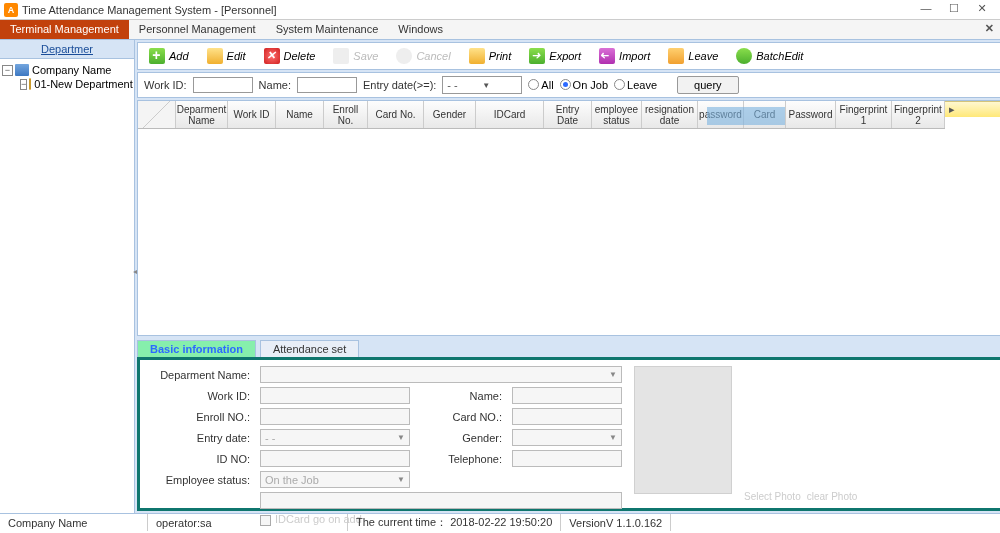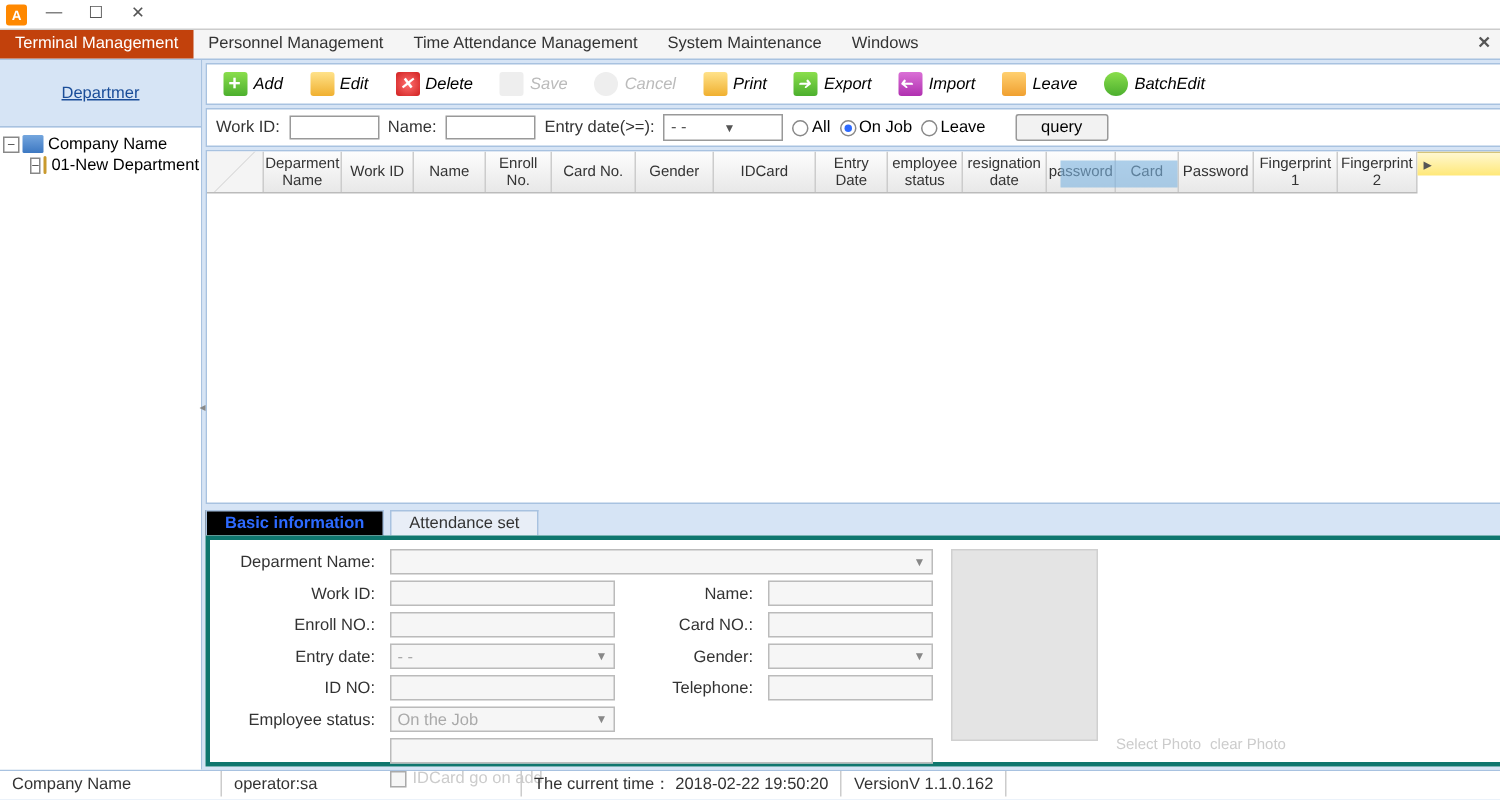--- a/index.html
+++ b/index.html
@@ -13,21 +13,21 @@
 
 
 .menubar { height: 20px; display: flex; align-items: stretch; border-bottom: 1px solid #a8c2e0; background:#f5f5f5; position:relative; }
 .menubar .tab { padding: 3px 10px; cursor: pointer; color: #333; }
 .menubar .tab.active { background: #c2410c; color: #fff; }
 .menubar .closex { position:absolute; right:6px; top:2px; font-weight:bold; color:#555; cursor:pointer; }
 
 
 .main { display: flex; height: 473px; }
 .sidebar { width: 135px; border-right: 1px solid #a8c2e0; background: #fff; }
-.sidehead { background: #d6e4f5; color: #1a4d99; text-align: center; padding: 16px 0; text-decoration: underline; border-bottom:1px solid #a8c2e0;}
+.sidehead { background: #d6e4f5; color: #1a4d99; text-align: center; padding: 3px 0; text-decoration: underline; border-bottom:1px solid #a8c2e0;}
 .tree { padding: 4px 2px; }
 .tree-item { display: flex; align-items: center; padding: 1px 0; white-space: nowrap; }
 .tree-item .tg { width: 11px; height: 11px; border: 1px solid #888; font-size: 9px; line-height: 9px; text-align: center; margin-right: 2px; color:#555; }
 .tree-item .ic { width: 14px; height: 12px; margin-right: 3px; }
 .ic.company { background: linear-gradient(#74a6de,#3d78c2); border-radius:1px; }
 .ic.dept { background: #fbd36b; border:1px solid #c99a2e; border-radius:1px; }
 .tree .child { padding-left: 18px; }
 
 .content { flex: 1; display: flex; flex-direction: column; background: #d6e4f5; }
 
@@ -52,21 +52,21 @@
 .disabled { color:#bbb; }
 .disabled .ti { filter:grayscale(0.8) opacity(0.5); }
 
 
 .filterbar { height: 26px; background: #fff; margin: 2px 2px 0 2px; border: 1px solid #a8c2e0; display: flex; align-items: center; padding: 0 6px; gap: 6px; }
 .filterbar label { color:#333; }
 .filterbar input[type=text] { width: 60px; height:16px; border:1px solid #999; }
 .datebox { width:80px; height:18px; border:1px solid #999; display:flex; align-items:center; padding:0 4px; background:#fff; }
 .datebox span { flex:1; color:#555; }
 .datebox .dd { font-size:8px; color:#555; }
-.radio { display:flex; align-items:flex-end; gap:2px; }
+.radio { display:flex; align-items:flex-start; gap:2px; }
 .radio .rb { width:11px;height:11px;border:1px solid #888;border-radius:50%; display:flex;align-items:center;justify-content:center; }
 .radio .rb.sel::after { content:""; width:5px;height:5px;background:#2d6aff;border-radius:50%; }
 .qbtn { height:18px; padding:0 16px; border:1px solid #999; background:#f2f2f2; cursor:pointer; border-radius:2px; margin-left:14px; }
 
 
 .grid { flex:1; margin: 2px 2px 0 2px; background:#fff; border:1px solid #a8c2e0; display:flex; flex-direction:row; overflow:hidden; }
 .ghead { display:flex; height:28px; background: linear-gradient(#fdfdfd,#e8e8e8); border-bottom:1px solid #bbb; }
 .ghead .gh { border-right:1px solid #ccc; display:flex; align-items:center; justify-content:center; text-align:center; font-size:10px; color:#333; padding:0 2px; line-height:1.1; }
 .gh.corner { width:38px; background:linear-gradient(135deg,#f4f4f4 49%,#ccc 50%,#f4f4f4 51%); }
 .gbody { flex:1; background:#c0c0c0; position:relative; }
@@ -75,21 +75,21 @@
 .gnav .arr { width:14px; text-align:center; color:#555; cursor:pointer; }
 .gnav .cnt { flex:0 0 180px; text-align:center; color:#555; }
 .hscroll { height:14px; background:#e8e8e8; display:flex; align-items:center; border-top:1px solid #ccc; }
 .hscroll .sa { width:14px; height:12px; background:#ddd; border:1px solid #aaa; text-align:center; font-size:8px; line-height:10px; color:#555; cursor:pointer; }
 .hscroll .track { flex:1; background:#3a3a3a; height:12px; position:relative; }
 .hscroll .thumb { position:absolute; left:0; top:0; height:12px; width:65%; background:#ccc; }
 
 
 .detailtabs { margin:4px 2px 0 2px; display:flex; gap:4px; }
 .dtab { padding:2px 12px; background:#e8eef7; border:1px solid #a8c2e0; border-bottom:none; cursor:pointer; color:#333; }
-.dtab.active { background:#000000; font-weight:bold; color:#2d6aff; }
+.dtab.active { background:#86efac; font-weight:bold; color:#2d6aff; }
 .detail { margin:0 2px 2px 2px; background:#fff; border:3px solid #0f766e; height:154px; display:flex; padding:6px 4px; }
 .formcol { display:grid; grid-template-columns: 110px 150px 90px 110px; grid-auto-rows:20px; gap:1px 6px; }
 .formcol .lbl { text-align:right; padding-right:4px; color:#333; line-height:18px; }
 .formcol .inp { height:17px; border:1px solid #bbb; background:#f6f6f6; }
 .formcol .inpw { grid-column: 2 / 5; }
 .formcol .sel { height:17px; border:1px solid #bbb; background:#f6f6f6; display:flex; align-items:center; padding:0 4px; color:#aaa; }
 .formcol .sel .dd { margin-left:auto; font-size:8px; color:#888; }
 .photo { width:98px; height:128px; background:#e4e4e4; margin-left:12px; border:1px solid #d0d0d0; }
 .photobtns { display:flex; flex-direction:row; gap:6px; margin-left:12px; align-self:flex-end; }
 .pbtn { color:#ccc; font-size:10px; text-align:center; line-height:1.1; }
@@ -103,29 +103,29 @@
 .chk { width:11px; height:11px; border:1px solid #aaa; background:#f6f6f6; display:inline-block; vertical-align:middle; }
 .chklbl { color:#ccc; margin-left:4px; }
 .splitter { width:4px; background:#d6e4f5; cursor:col-resize; position:relative; }
 .splitter::after { content:"◂"; position:absolute; top:48%; left:-2px; font-size:8px; color:#888; }
 </style>
 </head>
 <body>
 
 <div class="titlebar">
   <div class="app-icon">A</div>
+  <div class="title">Time Attendance Management System - [Personnel]</div>
   <div class="winbtn">—</div>
   <div class="winbtn">☐</div>
   <div class="winbtn">✕</div>
 </div>
 
 <div class="menubar">
   <div class="tab active">Terminal Management</div>
   <div class="tab">Personnel Management</div>
-  <div class="tab">Time Attendance Management</div>
   <div class="tab">System Maintenance</div>
   <div class="tab">Windows</div>
   <div class="closex">✕</div>
 </div>
 
 <div class="main">
   <div class="sidebar">
     <div class="sidehead">Departmer</div>
     <div class="tree">
       <div class="tree-item">

